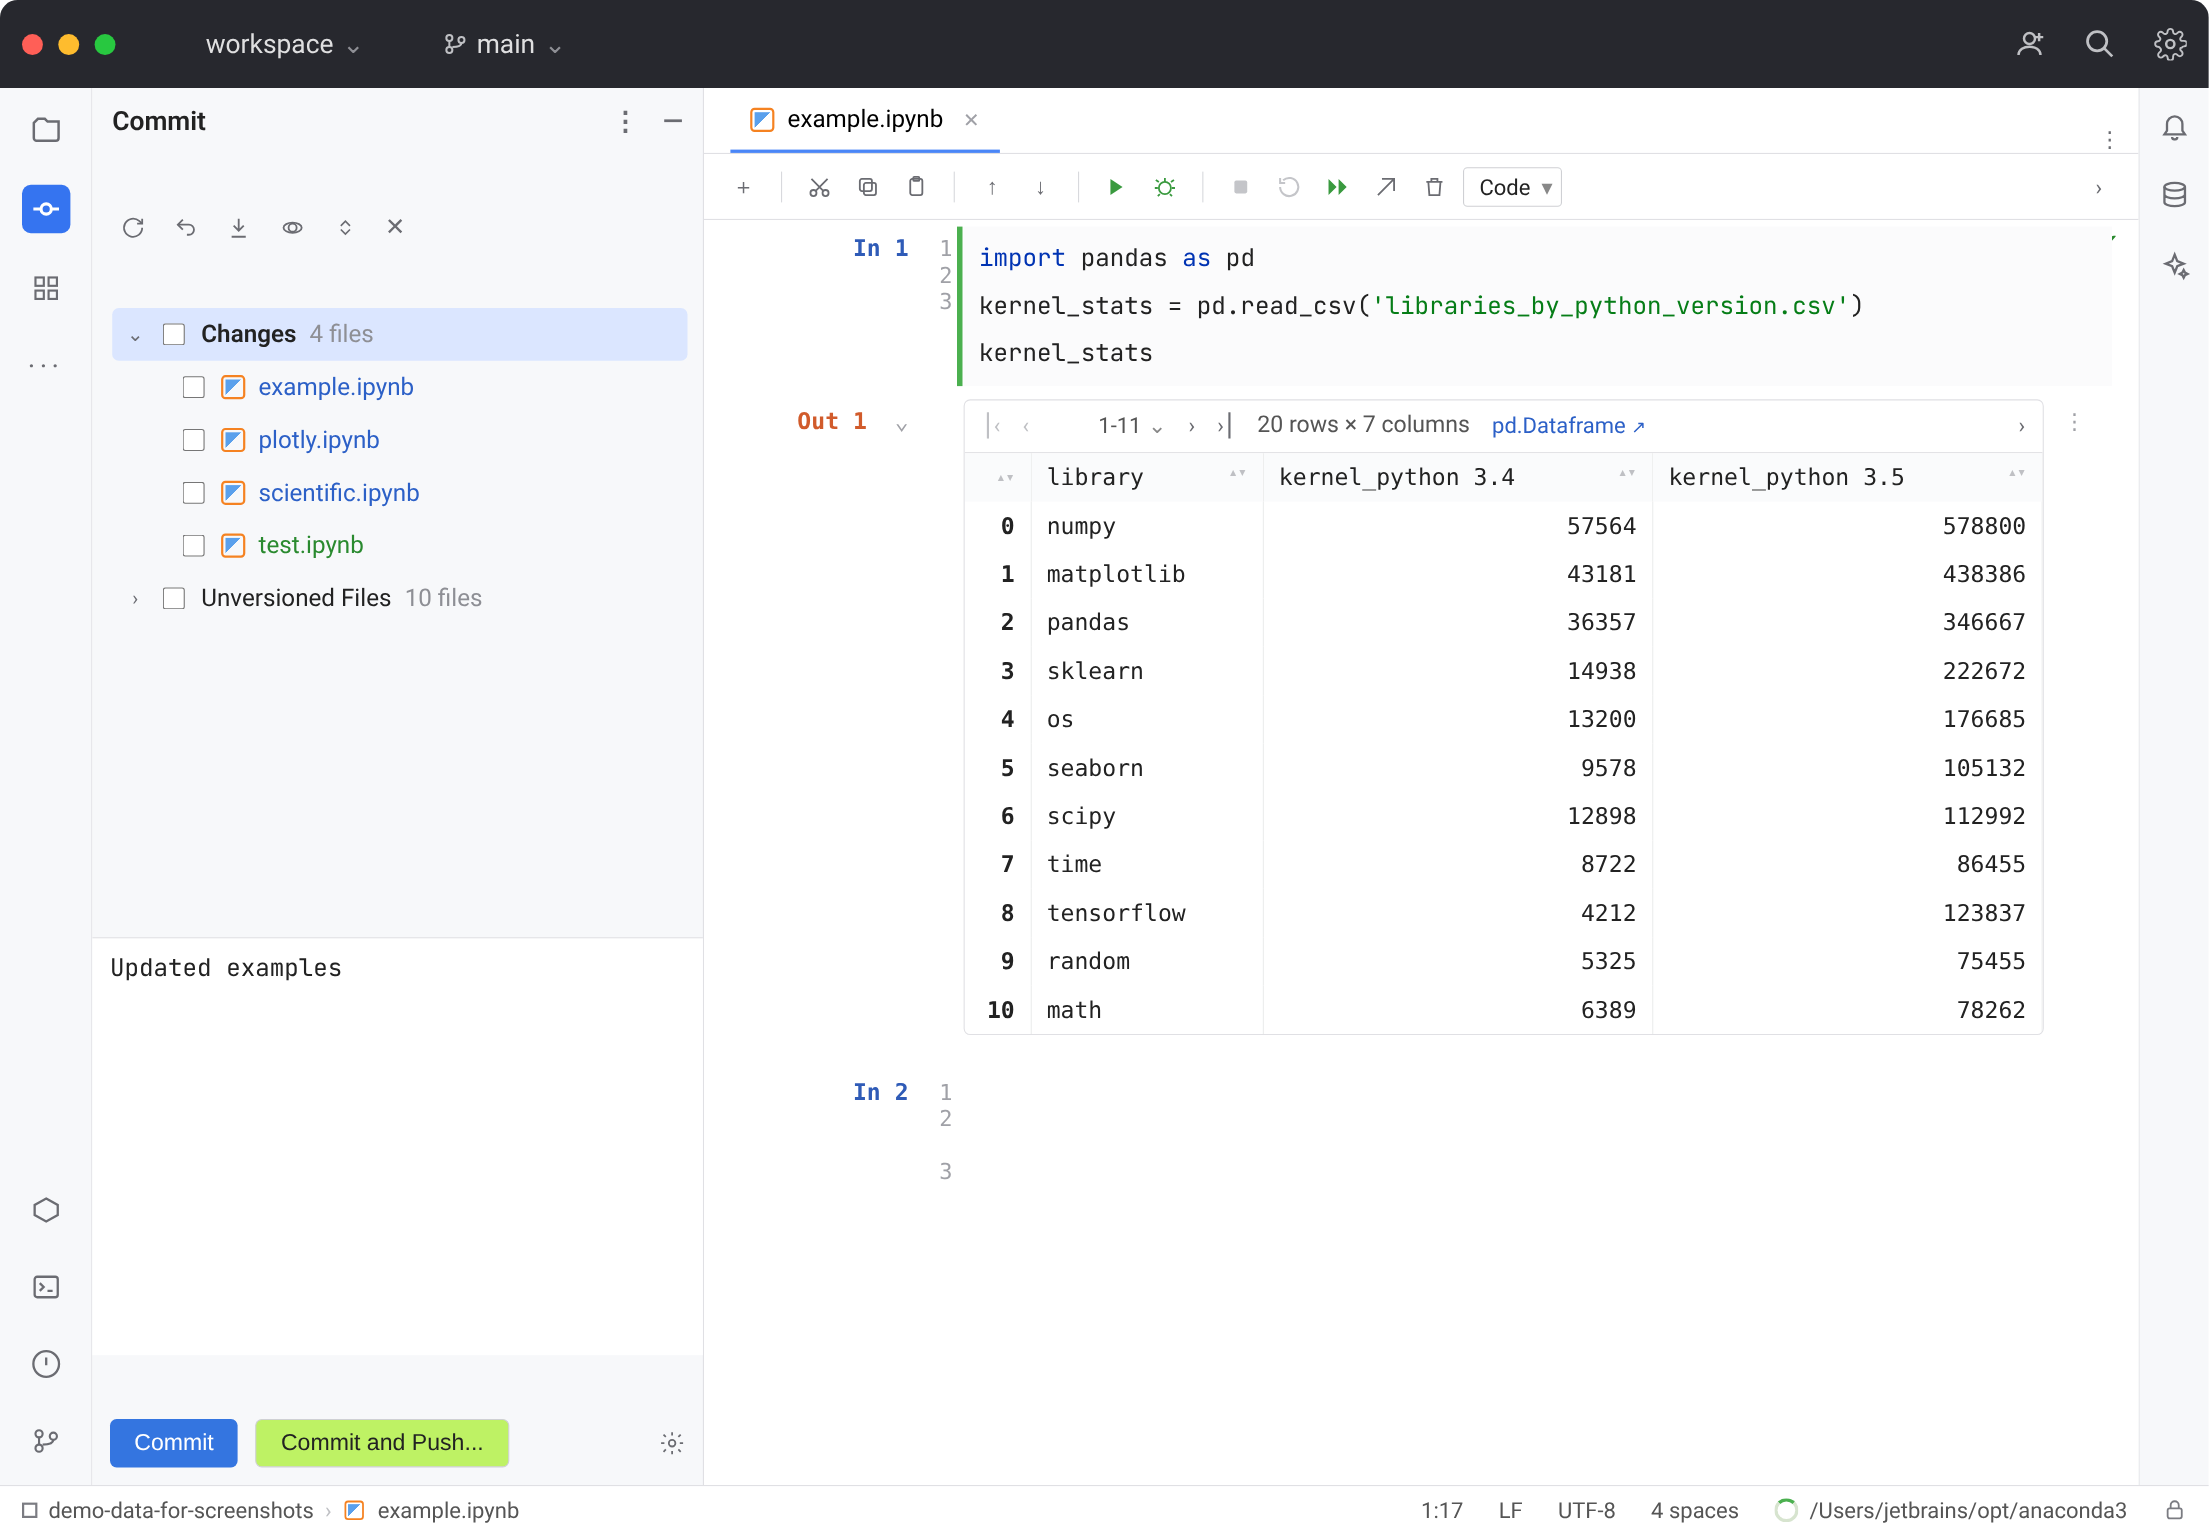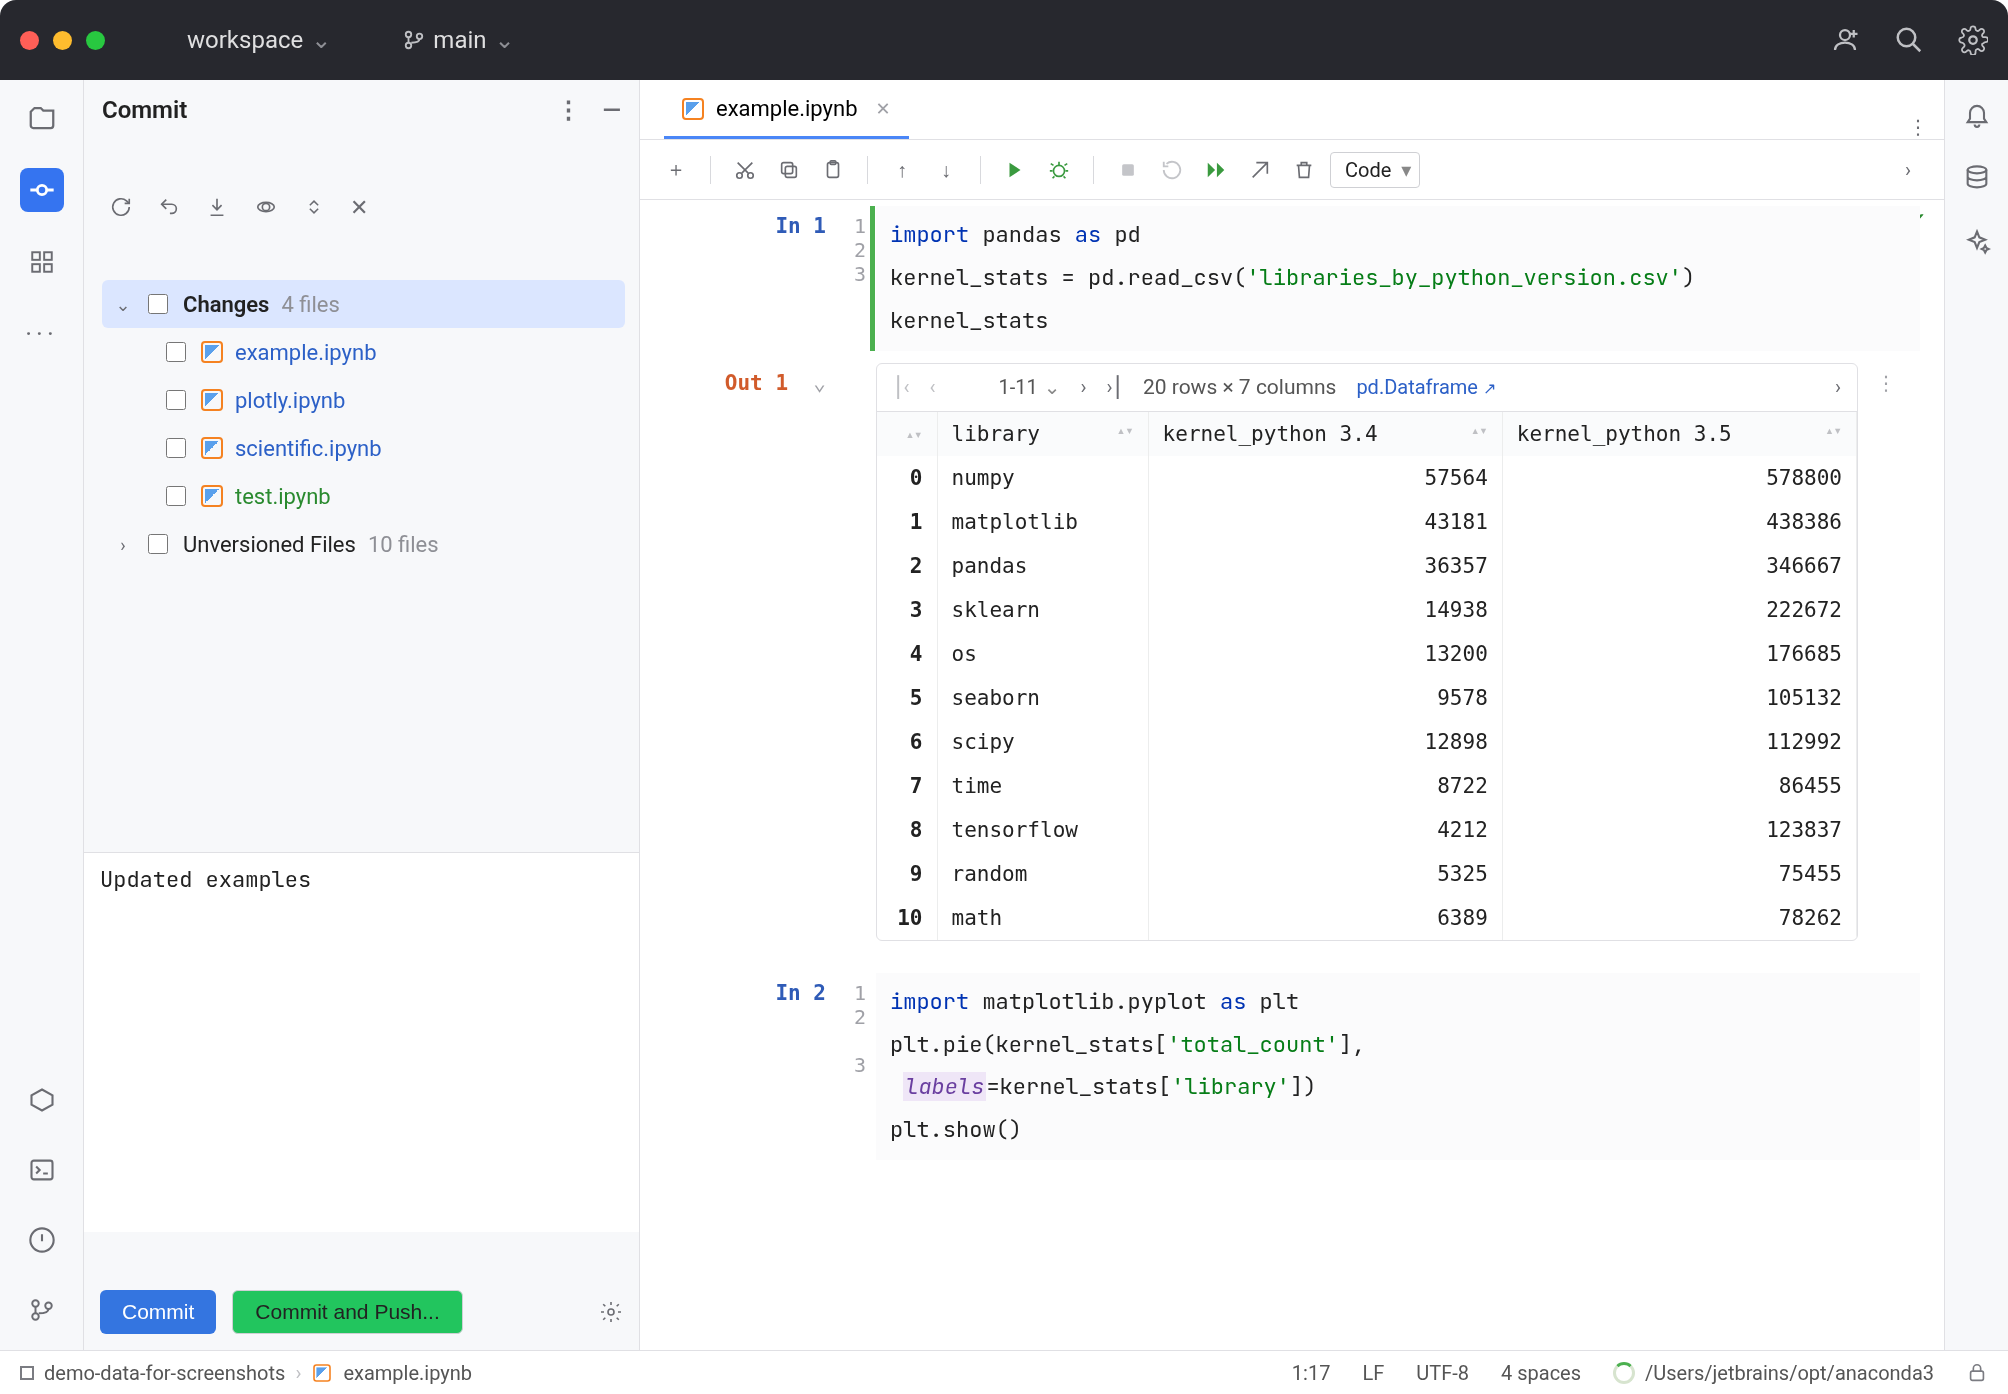--- a/index.html
+++ b/index.html
@@ -75,21 +75,21 @@
   .fileitem { padding-left:60px; }
   .nbicon { width:22px; height:22px; display:inline-block; position:relative; }
   .nbicon::before{content:"";position:absolute;inset:0;border:2px solid #f58221;border-radius:4px;}
   .nbicon::after{content:"";position:absolute;left:4px;top:4px;right:4px;bottom:4px;background:linear-gradient(135deg,#5aa0ec 50%,transparent 50%);}
   .fn-blue{color:#2c60c7;} .fn-green{color:#2a8a2f;}
 
   .cp-amend { padding:14px 20px; display:flex; align-items:center; gap:12px; font-size:22px;}
   .cp-msg { flex:1; background:#fff; margin:0 0 0 0; padding:12px 16px; font-size:22px; min-height:380px;}
   .cp-buttons { height:76px; display:flex; align-items:center; gap:16px; padding:0 16px;}
   .btn-primary { background:var(--blue); color:#fff; border:none; height:44px; padding:0 22px; border-radius:6px; font-size:21px; cursor:pointer;}
-  .btn-secondary { background:#22c55e; color:#222; border:1px solid #cfd0d4; height:44px; padding:0 22px; border-radius:6px; font-size:21px; cursor:pointer;}
+  .btn-secondary { background:#bef264; color:#222; border:1px solid #cfd0d4; height:44px; padding:0 22px; border-radius:6px; font-size:21px; cursor:pointer;}
   .cp-buttons .gear{ margin-left:auto; color:var(--icon); cursor:pointer;}
 
   
   .editorcol { flex:1; display:flex; flex-direction:column; background:#fff; position:relative;}
   .tabs { height:60px; display:flex; align-items:flex-end; border-bottom:1px solid var(--border); padding-left:24px;}
   .tab { height:58px; display:flex; align-items:center; gap:12px; padding:0 18px; font-size:22px; border-bottom:3px solid transparent; color:#333; cursor:pointer;}
   .tab.active { border-bottom-color:#4a86f7; color:#000;}
   .tab .x{ color:#a0a1a7; font-size:18px; cursor:pointer; margin-left:6px;}
   .tabs .more{ margin-left:auto; margin-right:16px; color:var(--icon); cursor:pointer;}
 
@@ -525,21 +525,20 @@
                 </tr>
               </tbody>
           </table>
         </div>
         <span style="color:#a0a1a7;padding:8px;cursor:pointer;">⋮</span>
       </div>
 
       <div class="cell" style="margin-top:20px;">
         <div class="prompt in">In 2</div>
         <div class="gutter mono" id="gut2">1<br>2<br>&nbsp;<br>3<br></div>
-        <div class="code mono" id="code2"><span class="kw">import</span> matplotlib.pyplot <span class="as">as</span> plt<br>plt.pie(kernel_stats[<span class="str">'total_count'</span>],<br>&nbsp;<span class="ital">labels</span>=kernel_stats[<span class="str">'library'</span>])<br>plt.show()</div>
       </div>
     </div>
   </div>
 
   <div class="rightstrip">
     <div class="rsbtn">
         <svg width="28" height="28" viewBox="0 0 24 24" fill="none" stroke="currentColor" stroke-width="1.8">
           <path d="M18 16v-5a6 6 0 1 0-12 0v5l-2 3h16z"></path>
           <path d="M10 21a2 2 0 0 0 4 0"></path>
         </svg>

